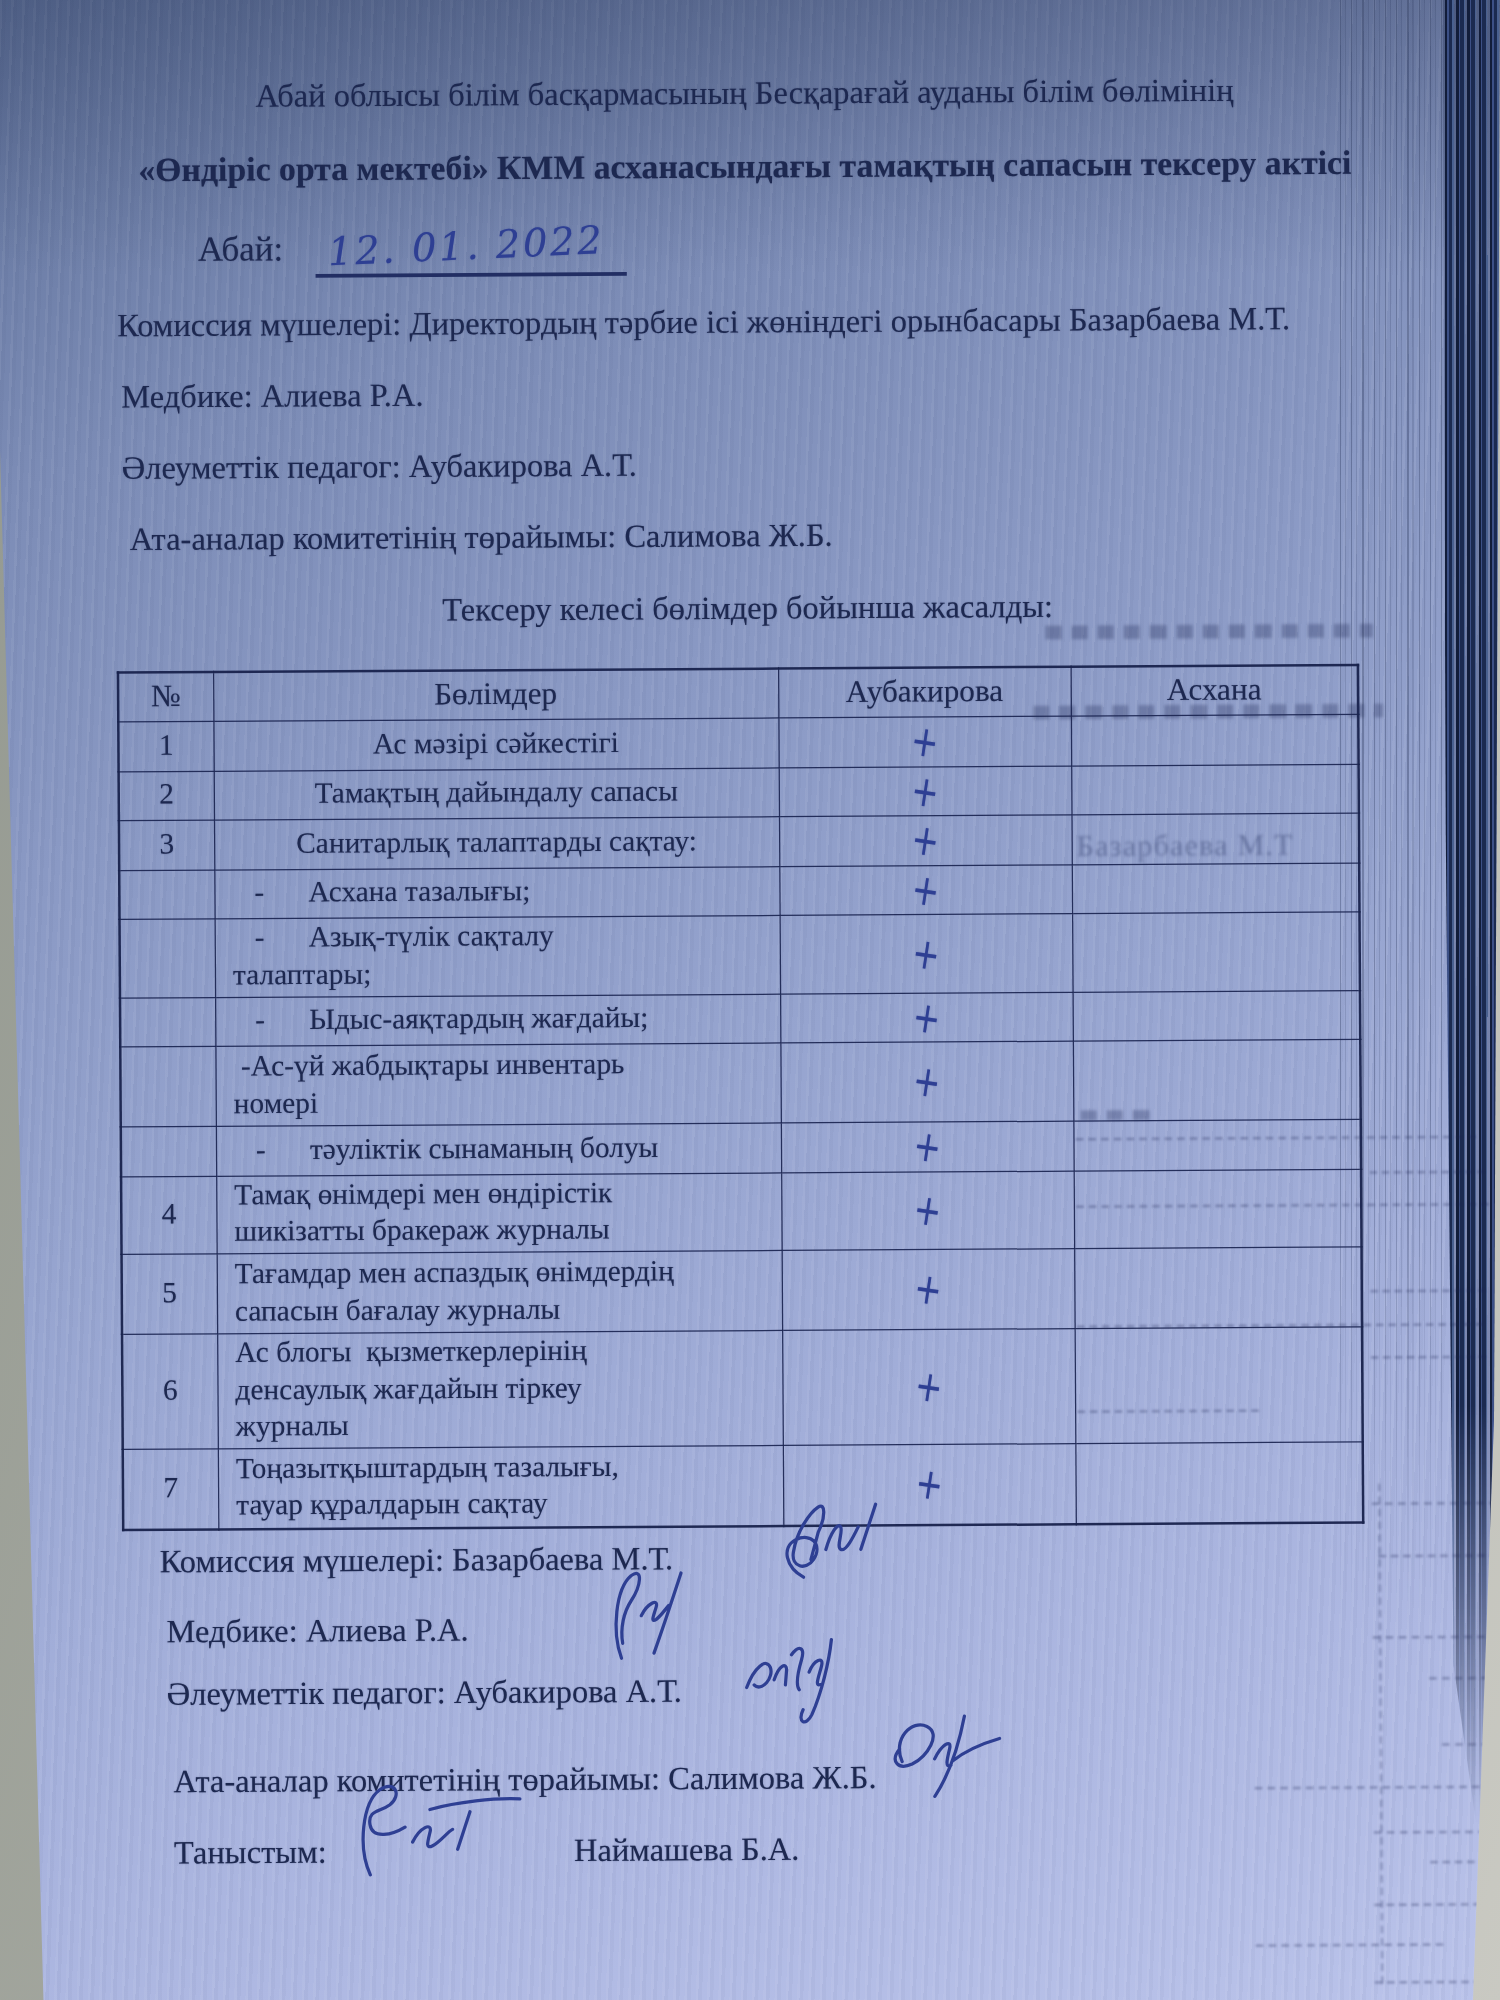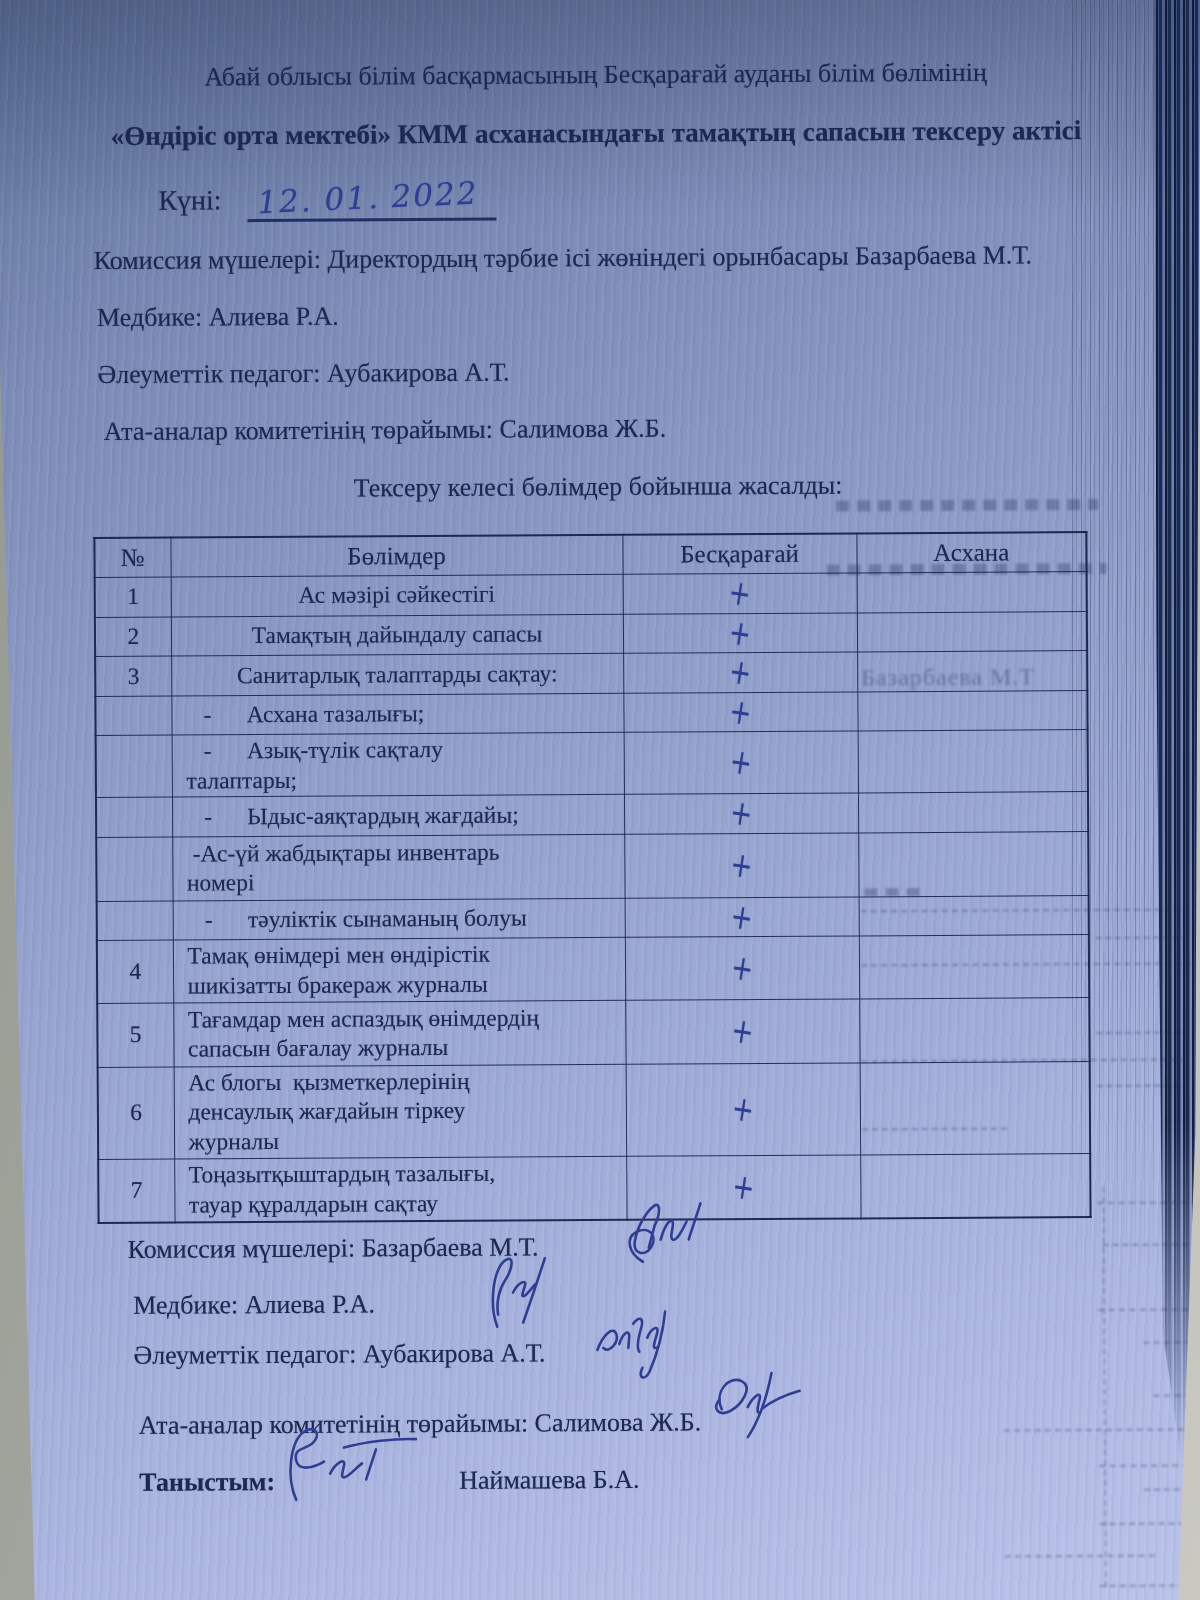--- a/index.html
+++ b/index.html
@@ -96,21 +96,21 @@
   tbody tr:nth-child(5){height:62px;} tbody tr:nth-child(6){height:36px;}
   tbody tr:nth-child(7){height:64px;} tbody tr:nth-child(8){height:34px;}
   tbody tr:nth-child(9){height:62px;} tbody tr:nth-child(10){height:64px;}
   tbody tr:nth-child(11){height:92px;} tbody tr:nth-child(12){height:64px;}
 
   .sig-line{position:absolute;font-size:26px;text-shadow:0 0 1px rgba(29,40,80,0.55);white-space:nowrap;}
   .sig1{top:1232px;left:125px;}
   .sig2{top:1288px;left:130px;}
   .sig3{top:1338px;left:130px;}
   .sig4{top:1408px;left:135px;}
-  .sig5{top:1465px;left:135px;font-weight:bold;}
+  .sig5{top:1465px;left:135px;}
   .ack-name{position:absolute;top:1465px;left:455px;font-size:26px;text-shadow:0 0 1px rgba(29,40,80,0.55);}
   svg.sig{position:absolute;overflow:visible;}
   svg.sig path{fill:none;stroke:#2e3f93;stroke-width:2.6;stroke-linecap:round;stroke-linejoin:round;}
   .s1{left:612px;top:1192px;}
   .s2{left:462px;top:1252px;}
   .s3{left:586px;top:1298px;}
   .s4{left:698px;top:1366px;}
   .s5{left:262px;top:1420px;}
 
   .ghost-line{position:absolute;height:0;border-top:2px dashed rgba(25,35,80,0.32);filter:blur(0.8px);}
@@ -134,41 +134,41 @@
   <div class="top-shade"></div>
   <div class="edge-soft"></div>
   <div class="edge-strip"></div>
 
   <div class="content">
 
     <div class="line centered h1">Абай облысы білім басқармасының Бесқарағай ауданы білім бөлімінің</div>
     <div class="line centered title">«Өндіріс орта мектебі» КММ асханасындағы тамақтың сапасын тексеру актісі</div>
 
     <div class="line date-line">
-      <span>Күні:</span><span class="date-value"><span class="tilt">12. 01. 2022</span></span>
+      <span>Абай:</span><span class="date-value"><span class="tilt">12. 01. 2022</span></span>
     </div>
 
     <div class="line commission">Комиссия мүшелері:  Директордың тәрбие ісі жөніндегі орынбасары Базарбаева М.Т.</div>
     <div class="line nurse">Медбике: Алиева Р.А.</div>
     <div class="line social">Әлеуметтік педагог: Аубакирова А.Т.</div>
     <div class="line parents">Ата-аналар комитетінің төрайымы: Салимова Ж.Б.</div>
     <div class="line centered intro">Тексеру келесі бөлімдер бойынша жасалды:</div>
 
     <table class="doc-table">
       <colgroup>
           <col class="c-num">
           <col class="c-sec">
           <col class="c-conf">
           <col class="c-note">
         </colgroup>
       <thead>
         <tr>
           <th>№</th>
           <th>Бөлімдер</th>
-          <th>Бесқарағай</th>
+          <th>Аубакирова</th>
           <th>Асхана</th>
         </tr>
       </thead>
       <tbody>
         <tr class="row-center">
           <td class="num">1</td>
           <td class="section">Ас мәзірі сәйкестігі</td>
           <td class="conf"><span class="mark">+</span></td>
           <td class="note"></td>
         </tr>

